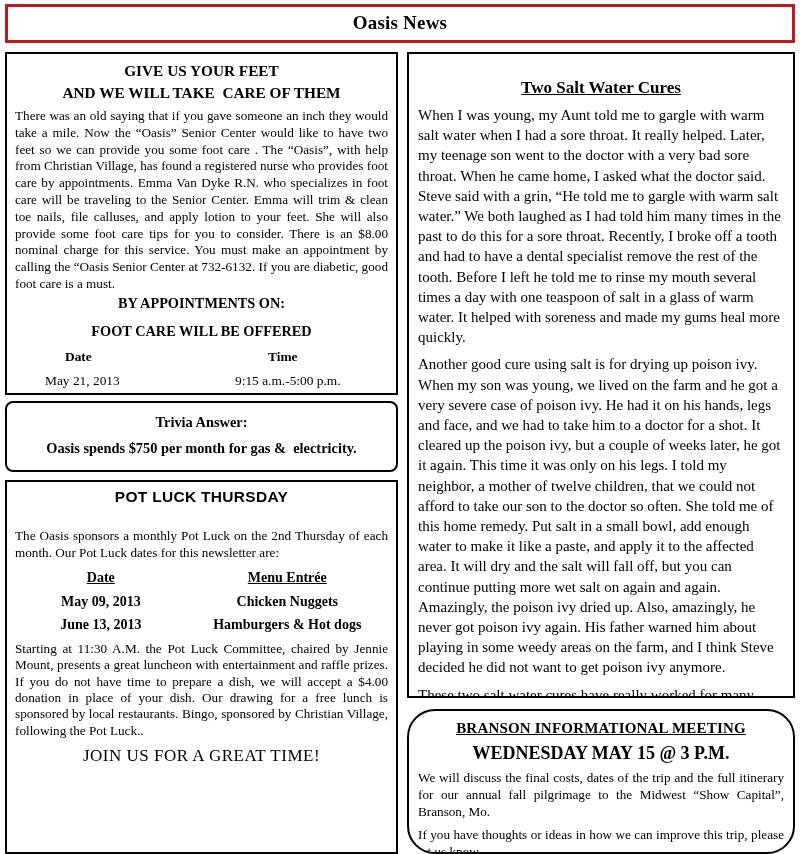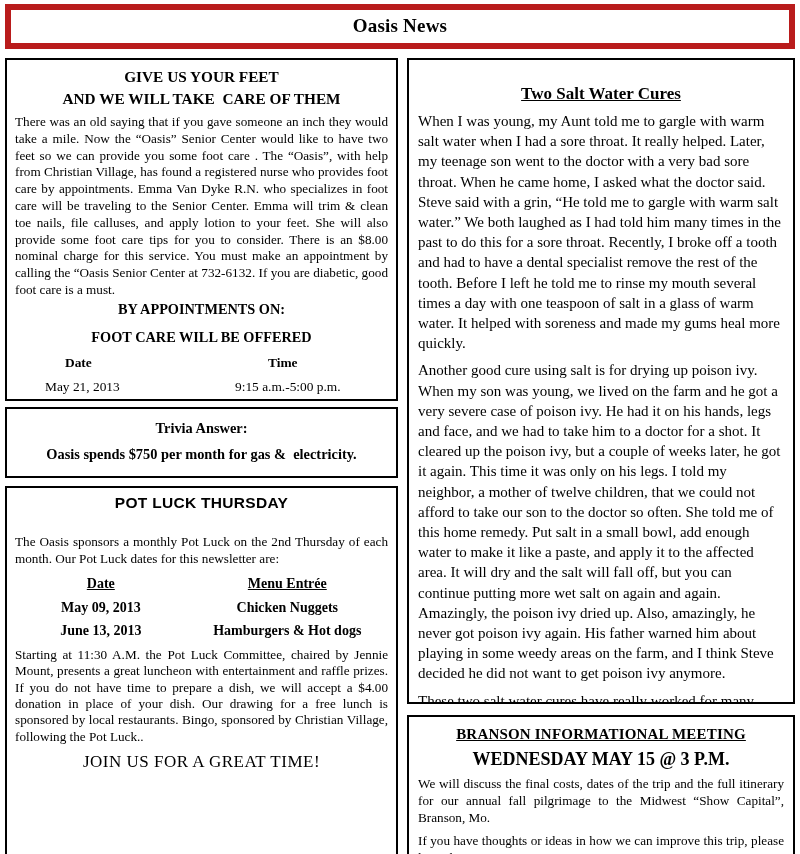--- a/index.html
+++ b/index.html
@@ -6,21 +6,21 @@
   body {
     width:800px; height:854px;
     font-family:"Liberation Serif", serif;
     color:#000;
     overflow:hidden;
   }
   .page { box-sizing:border-box; width:800px; height:854px; padding:4px 5px; }
 
   
   .masthead {
-    border:6px solid #b91c1c;
+    border:3px solid #b91c1c;
     box-sizing:border-box;
     text-align:center;
     padding:5px 0 6px;
     margin-bottom:9px;
   }
   .masthead-title { font-weight:bold; font-size:19px; letter-spacing:0.2px; }
 
   
   .columns { display:flex; gap:9px; align-items:stretch; height:802px; }
   .col { display:flex; flex-direction:column; }
@@ -49,21 +49,21 @@
   }
   .sched-head.first { margin-top:7px; }
   .sched-table { margin-top:3px; font-size:13.4px; }
   .sched-row { display:flex; line-height:24px; }
   .sched-row .c1 { width:195px; padding-left:30px; box-sizing:border-box; }
   .sched-row .c2 { flex:1; padding-left:25px; }
   .sched-row.hdr { font-weight:bold; }
   .sched-row.hdr .c1 { padding-left:50px; }
   .sched-row.hdr .c2 { padding-left:58px; }
 
-  .trivia-box { height:71px; margin-top:6px; padding:6px 8px 4px; text-align:center; }
+  .trivia-box { height:71px; margin-top:6px; padding:6px 8px 4px; text-align:center;border-radius:8px; }
   .trivia-line { font-weight:bold; font-size:14.4px; line-height:26px; white-space:pre-wrap; }
 
   .potluck-box { flex:1; margin-top:8px; padding:3px 8px 4px; }
   .pl-head {
     font-family:"Liberation Sans", sans-serif;
     font-weight:bold; font-size:15.5px; text-align:center;
     margin:3px 0 22px; letter-spacing:0.3px;
   }
   .pl-intro { font-size:13.2px; line-height:16.6px; text-align:justify; }
   .pl-table { margin-top:5px; font-size:14px; font-weight:bold; }
@@ -77,21 +77,21 @@
   }
 
   
   .saltwater-box { height:646px; padding:20px 9px 4px; }
   .sw-head {
     text-align:center; font-weight:bold; font-size:17px;
     text-decoration:underline; margin:4px 0 3px;
   }
   .sw-para { font-size:15px; line-height:20.2px; text-align:left; margin-top:7px; }
 
-  .branson-box { flex:1; margin-top:11px; padding:3px 9px 2px; }
+  .branson-box { flex:1; margin-top:11px; padding:3px 9px 2px;border-radius:28px; }
   .br-head {
     text-align:center; font-weight:bold; font-size:15px; line-height:20px;
     text-decoration:underline; margin-top:4px; letter-spacing:0.2px;
   }
   .br-subhead {
     text-align:center; font-weight:bold; font-size:18px; line-height:20px;
     margin-top:5px;
   }
   .br-para { font-size:13.2px; line-height:16.8px; text-align:justify; margin-top:7px; }
 </style>

